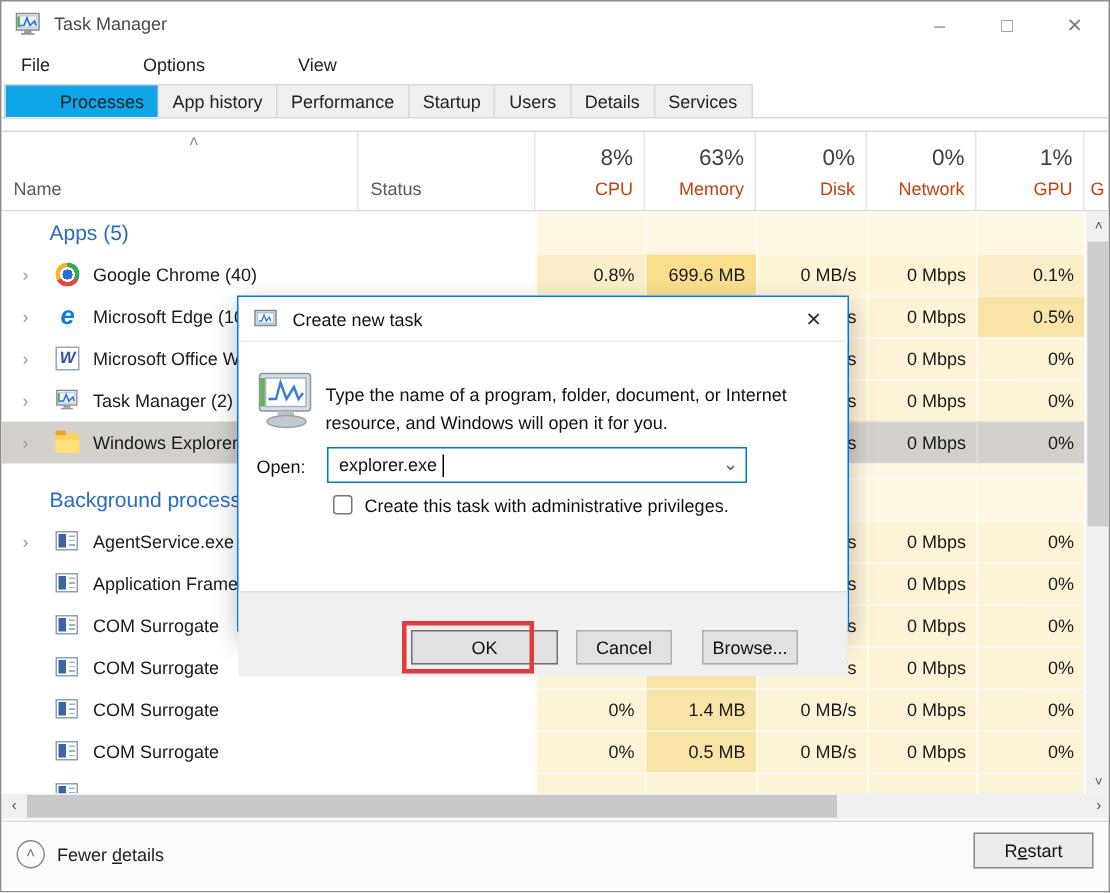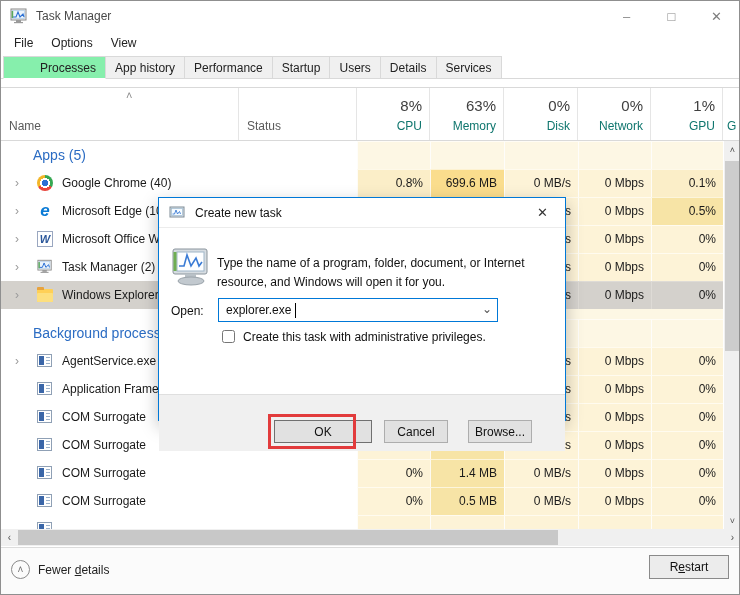--- a/index.html
+++ b/index.html
@@ -9,33 +9,33 @@
 
   
   .titlebar { position:absolute; left:0; top:0; width:100%; height:30px; display:flex; align-items:center; }
   .titlebar .appicon { margin-left:9px; width:18px; height:16px; }
   .titlebar .title { margin-left:8px; font-size:12px; color:#4a4a4a; }
   .wcontrols { position:absolute; right:0; top:0; height:30px; display:flex; }
   .wbtn { width:45px; height:30px; display:flex; align-items:center; justify-content:center; font-size:13px; color:#8a8a8a; cursor:default; }
   .wbtn.close { color:#7d7d7d; }
 
   
-  .menubar { position:absolute; left:0; top:30px; width:100%; height:24px; display:flex; align-items:center; padding-left:4px; }
+  .menubar { position:absolute; left:0; top:30px; width:100%; height:24px; display:flex; align-items:center; padding-left:4px;gap:44px; }
   .menuitem { font-size:12px; color:#222; padding:3px 9px; }
 
   
   .tabstrip { position:absolute; left:0; top:55px; width:100%; height:23px; border-bottom:1px solid #d9d9d9; display:flex; align-items:flex-end; padding-left:2px; }
   .tab { font-size:12px; color:#222; background:#f0f0f0; border:1px solid #d9d9d9; border-bottom:none; padding:4px 9px 4px 9px; margin-right:-1px; height:22px; }
-  .tab.active { background:#86efac; height:23px; margin-bottom:-1px; border-bottom:1px solid #fff; position:relative; z-index:2;padding-left:36px; }
+  .tab.active { background:#0ea5e9; height:23px; margin-bottom:-1px; border-bottom:1px solid #fff; position:relative; z-index:2;padding-left:36px; }
 
   
   .thead { position:absolute; left:0; top:86px; width:740px; height:54px; border-top:1px solid #d9d9d9; border-bottom:1px solid #d9d9d9; display:grid; grid-template-columns:238px 118px 73px 74px 74px 73px 72px 18px; }
   .thc { position:relative; border-right:1px solid #e5e5e5; padding:4px 8px; }
   .thc .pct { position:absolute; right:7px; top:9px; font-size:15px; color:#404040; }
-  .thc .lbl { position:absolute; right:7px; bottom:7px; font-size:12px; color:#0f766e; }
+  .thc .lbl { position:absolute; right:7px; bottom:7px; font-size:12px; color:#c2410c; }
   .thc.namecol .lbl { left:8px; right:auto; color:#5a5a5a; }
   .thc .sort { position:absolute; left:125px; top:1px; font-size:11px; color:#8a8a8a; }
   .thc.gcol { border-right:none; }
   .thc.gcol .lbl { left:4px; right:auto; }
 
   
   .rows { position:absolute; left:0; top:140px; width:722px; height:388px; overflow:hidden; background:#fff; }
   .prow, .grow, .gspace { display:grid; grid-template-columns:238px 118px 73px 74px 74px 73px 72px; }
   .prow { height:28px; }
   .grow { height:28px; }

